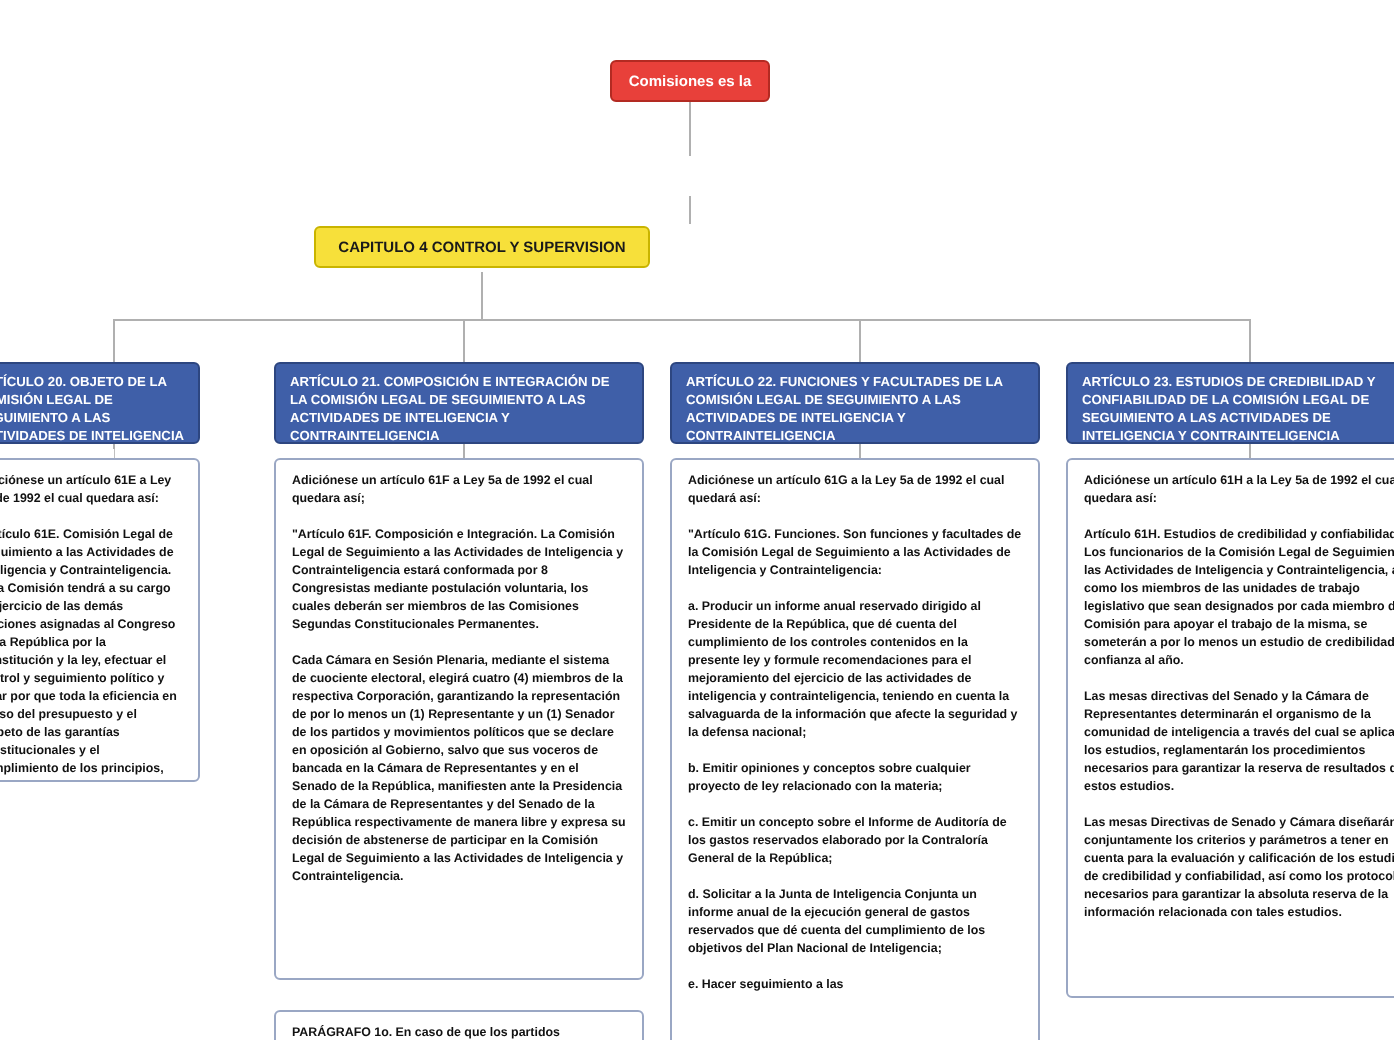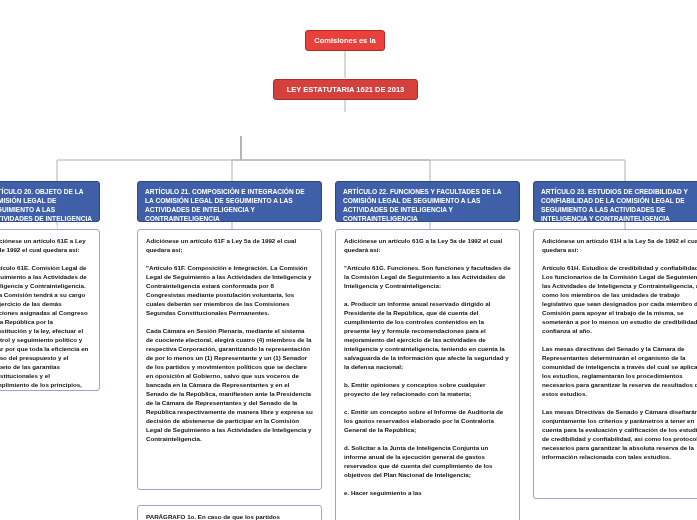--- a/index.html
+++ b/index.html
@@ -100,24 +100,24 @@
     <path d="M57,222 L57,229" stroke="#b0b0b0" stroke-width="1" fill="none"></path>
     <path d="M232,222 L232,229" stroke="#b0b0b0" stroke-width="1" fill="none"></path>
     <path d="M430,222 L430,229" stroke="#b0b0b0" stroke-width="1" fill="none"></path>
     <path d="M625,222 L625,229" stroke="#b0b0b0" stroke-width="1" fill="none"></path>
   </svg>
 
   <div class="node root-node" style="left:305px; top:30px; width:80px;">
     <span>Comisiones es la</span>
   </div>
 
-  <div class="node law-node" style="left:273px; top:79px; width:145px;">
-    <span>LEY ESTATUTARIA 1621 DE 2013</span>
+
+  <div class="node chapter-node" style="left:157px; top:113px; width:168px;">
+    <span>CAPITULO 4 CONTROL Y SUPERVISION</span>
   </div>
-
 
   <div class="node article-node" style="left:-20px; top:181px; width:120px; height:41px;">
     <span>ARTÍCULO 20. OBJETO DE LA COMISIÓN LEGAL DE SEGUIMIENTO A LAS ACTIVIDADES DE INTELIGENCIA Y CONTRAINTELIGENCIA</span>
   </div>
   <div class="node article-node" style="left:137px; top:181px; width:185px; height:41px;">
     <span>ARTÍCULO 21. COMPOSICIÓN E INTEGRACIÓN DE LA COMISIÓN LEGAL DE SEGUIMIENTO A LAS ACTIVIDADES DE INTELIGENCIA Y CONTRAINTELIGENCIA</span>
   </div>
   <div class="node article-node" style="left:335px; top:181px; width:185px; height:41px;">
     <span>ARTÍCULO 22. FUNCIONES Y FACULTADES DE LA COMISIÓN LEGAL DE SEGUIMIENTO A LAS ACTIVIDADES DE INTELIGENCIA Y CONTRAINTELIGENCIA</span>
   </div>

